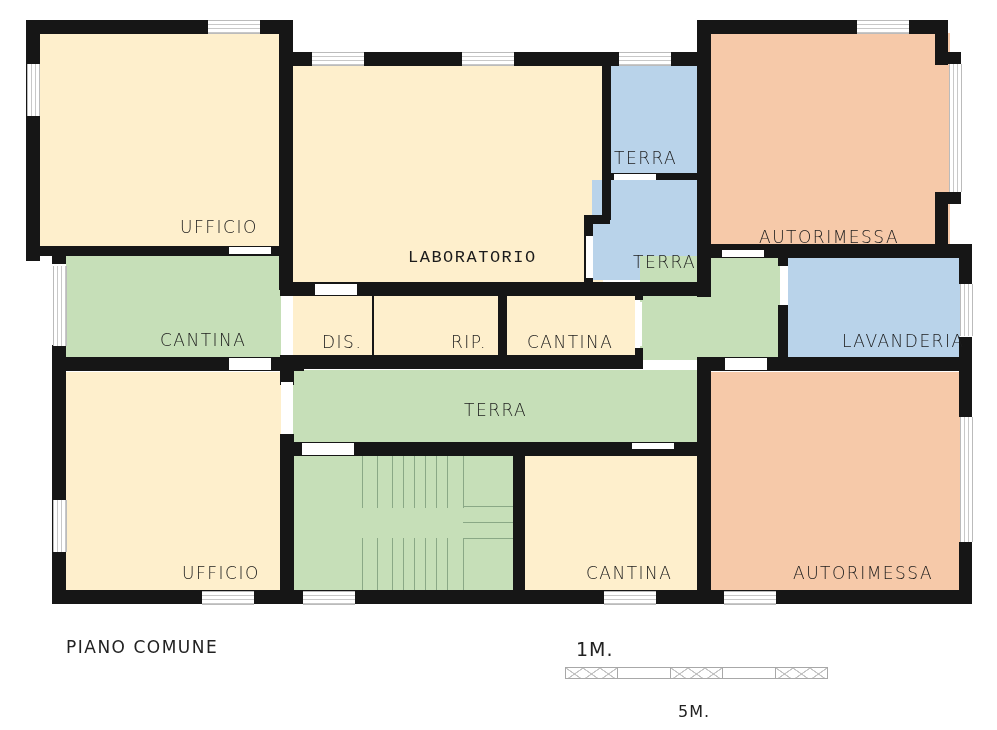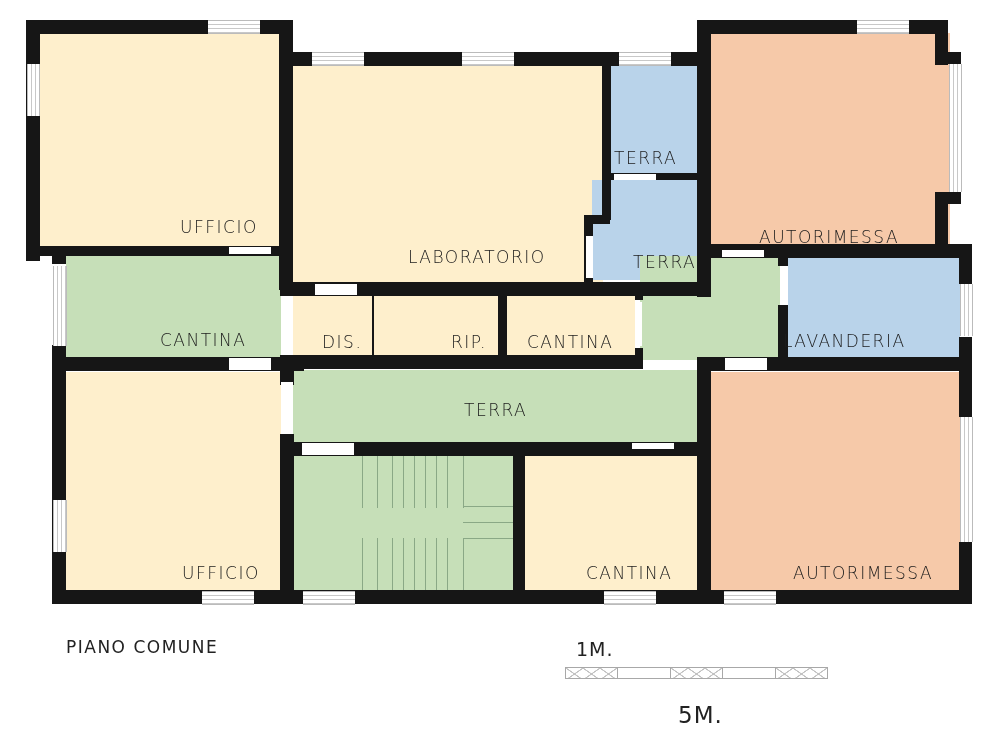--- a/index.html
+++ b/index.html
@@ -142,40 +142,40 @@
   <div class="win v" style="left:53px;top:266px;width:12px;height:80px;"></div>
   <div class="win v" style="left:960px;top:284px;width:11px;height:52px;"></div>
   <div class="win v" style="left:53px;top:500px;width:12px;height:52px;"></div>
   <div class="win v" style="left:960px;top:417px;width:11px;height:125px;"></div>
   <div class="win h" style="left:202px;top:591px;width:52px;height:12px;"></div>
   <div class="win h" style="left:303px;top:591px;width:52px;height:12px;"></div>
   <div class="win h" style="left:604px;top:591px;width:52px;height:12px;"></div>
   <div class="win h" style="left:724px;top:591px;width:52px;height:12px;"></div>
 
   <span class="label" style="left:180px;top:219px;">UFFICIO</span>
-  <span class="label" style="left:408px;top:249px;">LABORATORIO</span>
+  <span class="label" style="left:408px;top:249px;font-family:Liberation Mono, monospace;">LABORATORIO</span>
   <span class="label" style="left:614px;top:150px;">TERRA</span>
   <span class="label" style="left:633px;top:254px;">TERRA</span>
   <span class="label" style="left:759px;top:229px;">AUTORIMESSA</span>
   <span class="label" style="left:160px;top:332px;">CANTINA</span>
   <span class="label" style="left:322px;top:334px;">DIS.</span>
   <span class="label" style="left:451px;top:334px;">RIP.</span>
   <span class="label" style="left:527px;top:334px;">CANTINA</span>
-  <span class="label" style="left:783px;top:333px;">LAVANDERIA</span>
+  <span class="label" style="left:842px;top:333px;">LAVANDERIA</span>
   <span class="label" style="left:464px;top:402px;">TERRA</span>
   <span class="label" style="left:182px;top:565px;">UFFICIO</span>
   <span class="label" style="left:586px;top:565px;">CANTINA</span>
   <span class="label" style="left:793px;top:565px;">AUTORIMESSA</span>
 </div>
 
 <span class="caption" style="left:66px;top:637px;">PIANO COMUNE</span>
 
 <div>
   <span class="caption" style="left:576px;top:638px;font-size:19px;letter-spacing:1px;">1M.</span>
   <div class="scalebar">
     <div class="seg hatch"></div>
     <div class="seg"></div>
     <div class="seg hatch"></div>
     <div class="seg"></div>
     <div class="seg hatch"></div>
   </div>
-  <span class="caption" style="left:678px;top:702px;font-size:23px;letter-spacing:1px;">5M.</span>
+  <span class="caption" style="left:678px;top:702px;font-size:16px;letter-spacing:1px;">5M.</span>
 </div>
 
 </body></html>

